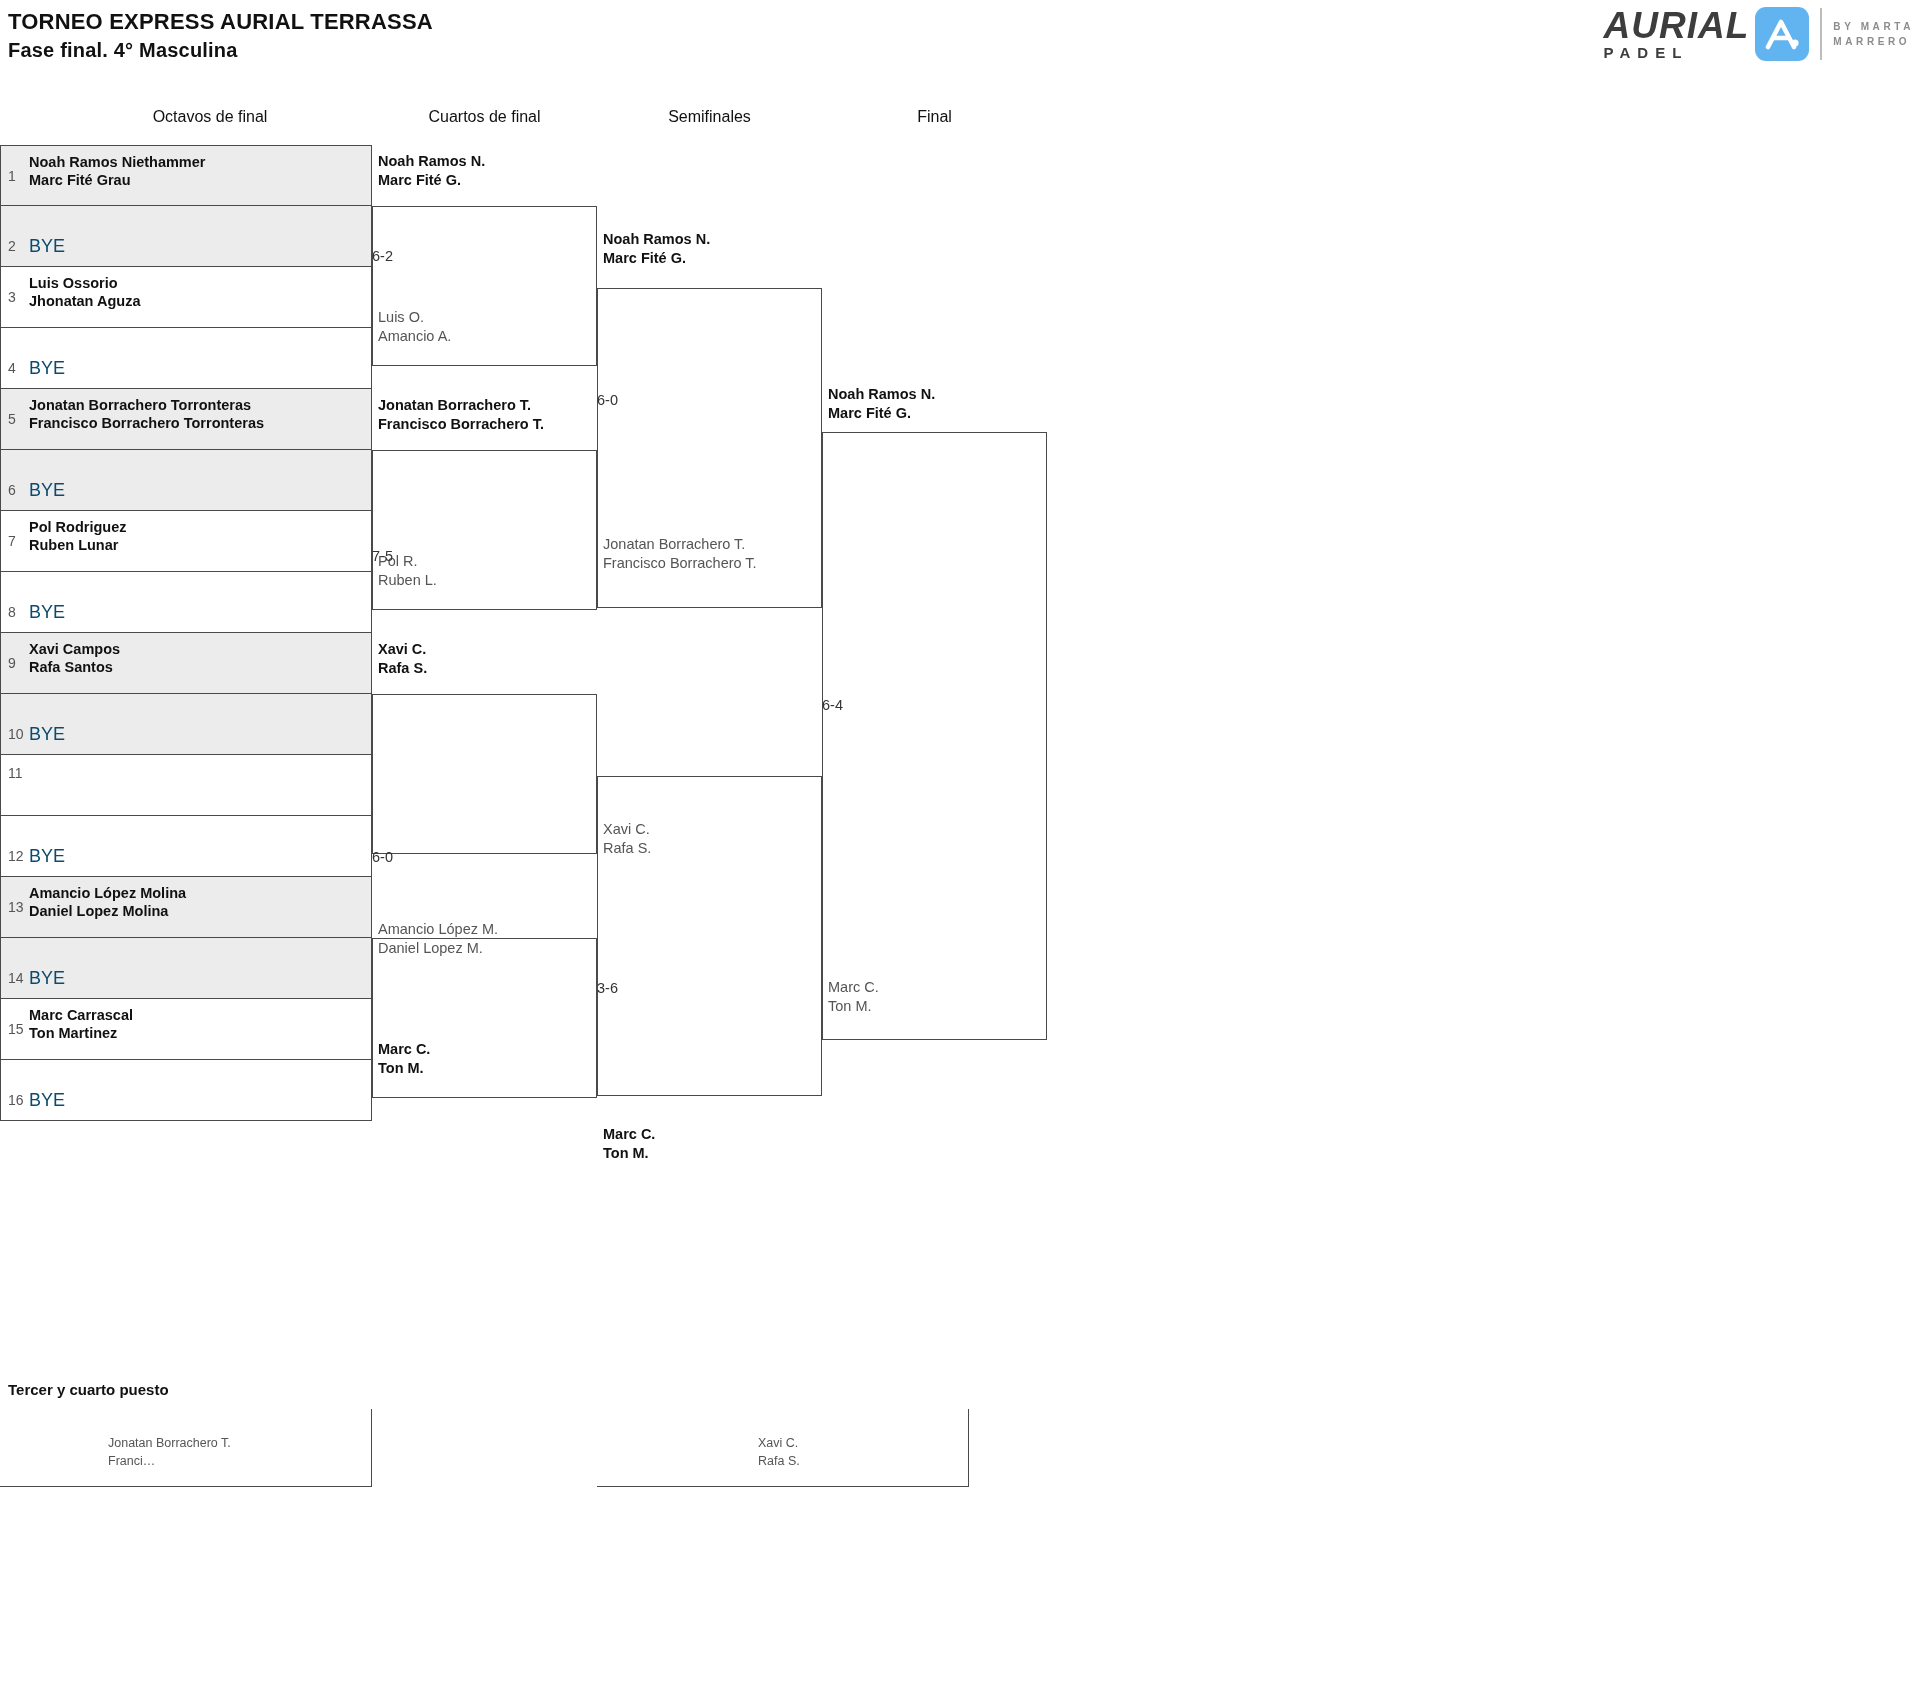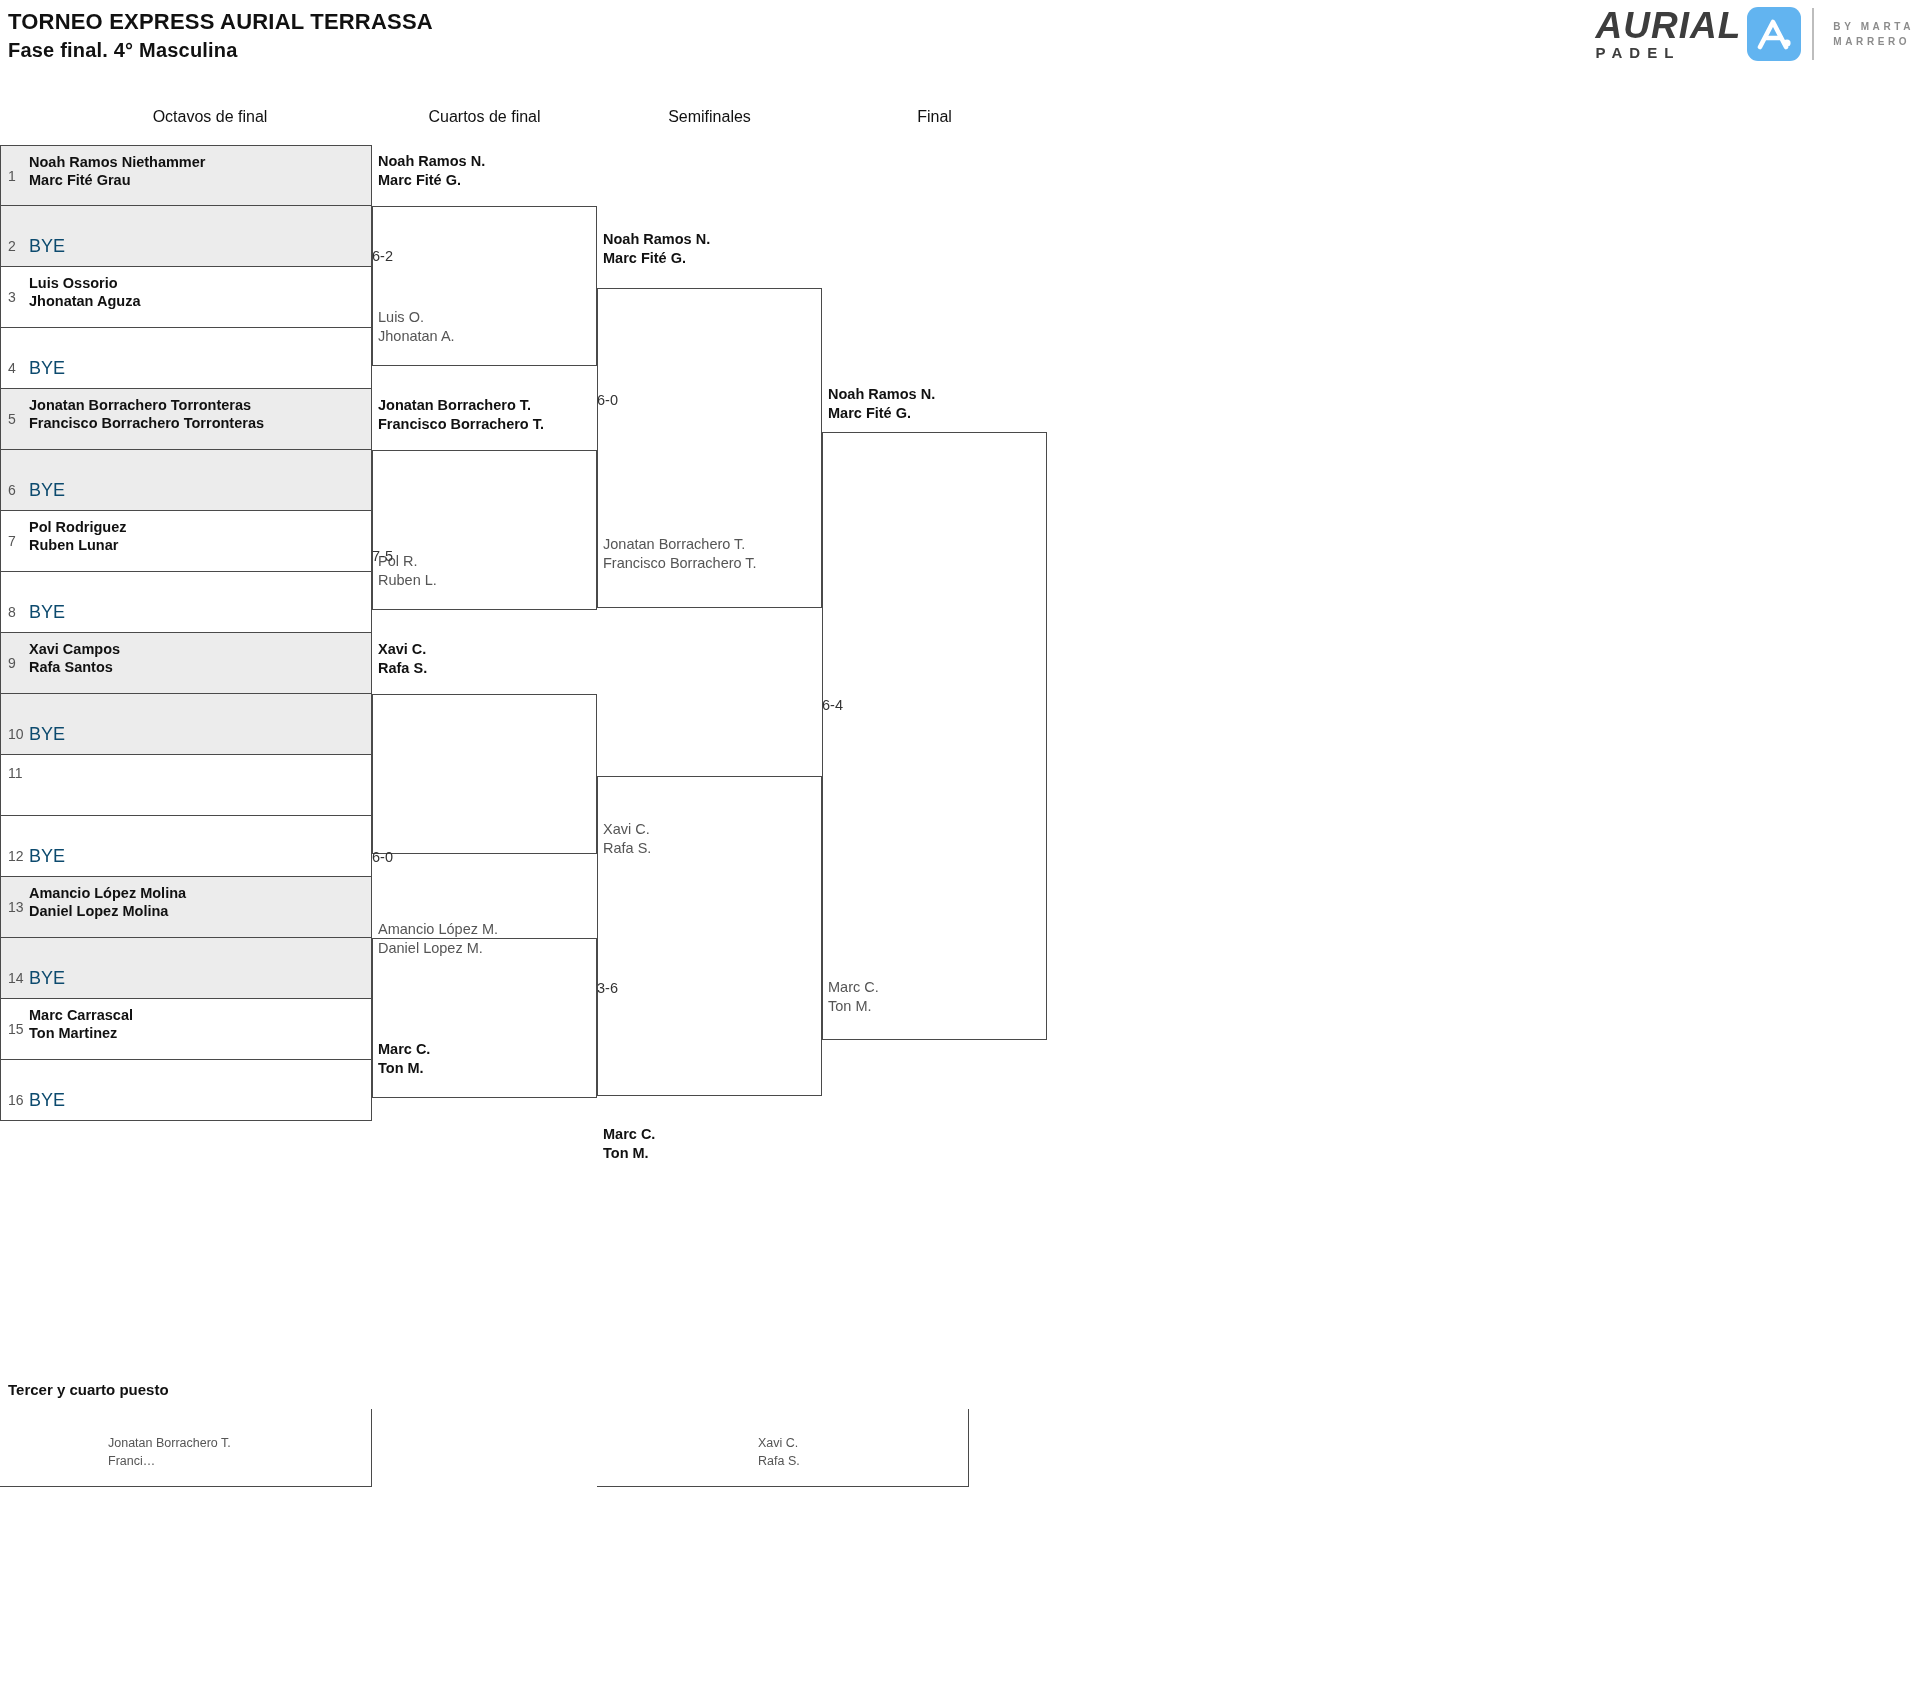--- a/index.html
+++ b/index.html
@@ -36,21 +36,21 @@
   }
   #logo-mark {
     width: 54px; height: 54px; border-radius: 11px;
     background: #62b4f0; position: relative; flex: none;
   }
   #logo-mark svg { position: absolute; left: 0; top: 0; }
   #logo-divider { width: 2px; height: 52px; background: #bdbdbd; margin: 0 11px; }
   #logo-by { display: flex; flex-direction: column; justify-content: center; }
   #logo-by span {
     font-size: 10px; font-weight: 700; color: #8c8c8c;
-    letter-spacing: 3.6px; line-height: 15px; white-space: nowrap; margin-left: 8px;
+    letter-spacing: 3.6px; line-height: 15px; white-space: nowrap;
   }
 
   
   .round-header {
     position: absolute; top: 108px;
     font-size: 16px; color: #111; text-align: center;
     white-space: nowrap;
   }
 
   
@@ -242,21 +242,21 @@
     <div class="r16-bye" style="top:31px;">BYE</div>
   </div>
 
   <div class="conn" style="left:372px; top:206px; width:225px; height:160px;"></div>
   <div class="entry win" style="left:378px; top:152px;">
     <div>Noah Ramos N.</div>
     <div>Marc Fité G.</div>
   </div>
   <div class="entry lose" style="left:378px; top:308px;">
     <div>Luis O.</div>
-    <div>Jhonatan A.</div>
+    <div>Amancio A.</div>
   </div>
   <div class="score" style="left:372px; top:248px; width:225px;">6-2</div>
 
   <div class="conn" style="left:372px; top:450px; width:225px; height:160px;"></div>
   <div class="entry win" style="left:378px; top:396px;">
     <div>Jonatan Borrachero T.</div>
     <div>Francisco Borrachero T.</div>
   </div>
   <div class="entry lose" style="left:378px; top:552px;">
     <div>Pol R.</div>

